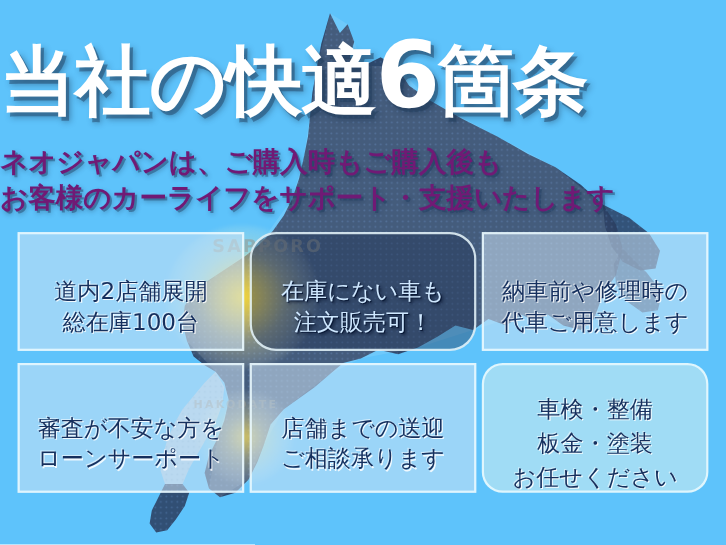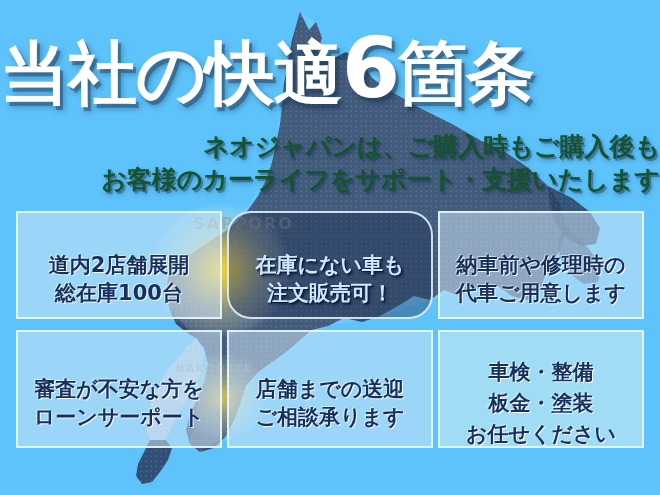--- a/index.html
+++ b/index.html
@@ -92,26 +92,26 @@
     font-size: 84px;
     letter-spacing: -2px;
   }
 
   
   .subtitle {
     position: absolute;
     left: 0;
     top: 130px;
     width: 660px;
-    text-align: right;
+    text-align: left;
     font-family: "DejaVu Sans", "Liberation Sans", sans-serif;
     font-weight: 700;
     font-size: 25px;
     line-height: 33px;
-    color: #14532d;
+    color: #701a75;
     letter-spacing: 0px;
     text-shadow:
       2px 2px 0 rgba(30,60,95,0.45),
       2px 3px 5px rgba(20,45,75,0.38);
     white-space: nowrap;
   }
 
   
   .grid {
     position: absolute;
@@ -132,21 +132,21 @@
     display: flex;
     align-items: center;
     justify-content: center;
     padding: 3px 4px;
   }
   .cell .txt {
     position: relative;
     z-index: 2;
     text-align: center;
     font-family: "DejaVu Sans", "Liberation Sans", sans-serif;
-    font-weight: 700;
+    font-weight: 400;
     font-size: 21px;
     line-height: 28px;
     white-space: nowrap;
     margin-top: 28px;
   }
   
   .cell.light { background: rgba(205,228,245,0.55); }
   .cell.light .txt {
     color: #16305e;
     text-shadow:
@@ -154,21 +154,21 @@
       -1px -1px 0 rgba(255,255,255,0.55);
   }
   
   .cell.dark { background: rgba(26,44,78,0.38); border-radius: 24px; }
   .cell.dark .txt {
     color: #cfe8ff;
     text-shadow:
       1px 1px 0 rgba(10,25,55,0.95),
       2px 2px 3px rgba(5,15,40,0.85);
   }
-  .cell.plain { background: rgba(176,226,244,0.80); }
+  .cell.plain { background: rgba(176,226,244,0.80); border-radius: 19px; }
   .cell.plain .txt {
     color: #16305e;
     text-shadow:
       1px 1px 0 rgba(255,255,255,0.9),
       -1px -1px 0 rgba(255,255,255,0.5);
   }
   .cell.tall .txt { font-size: 21px; line-height: 31px; }
 </style>
 </head>
 <body>

